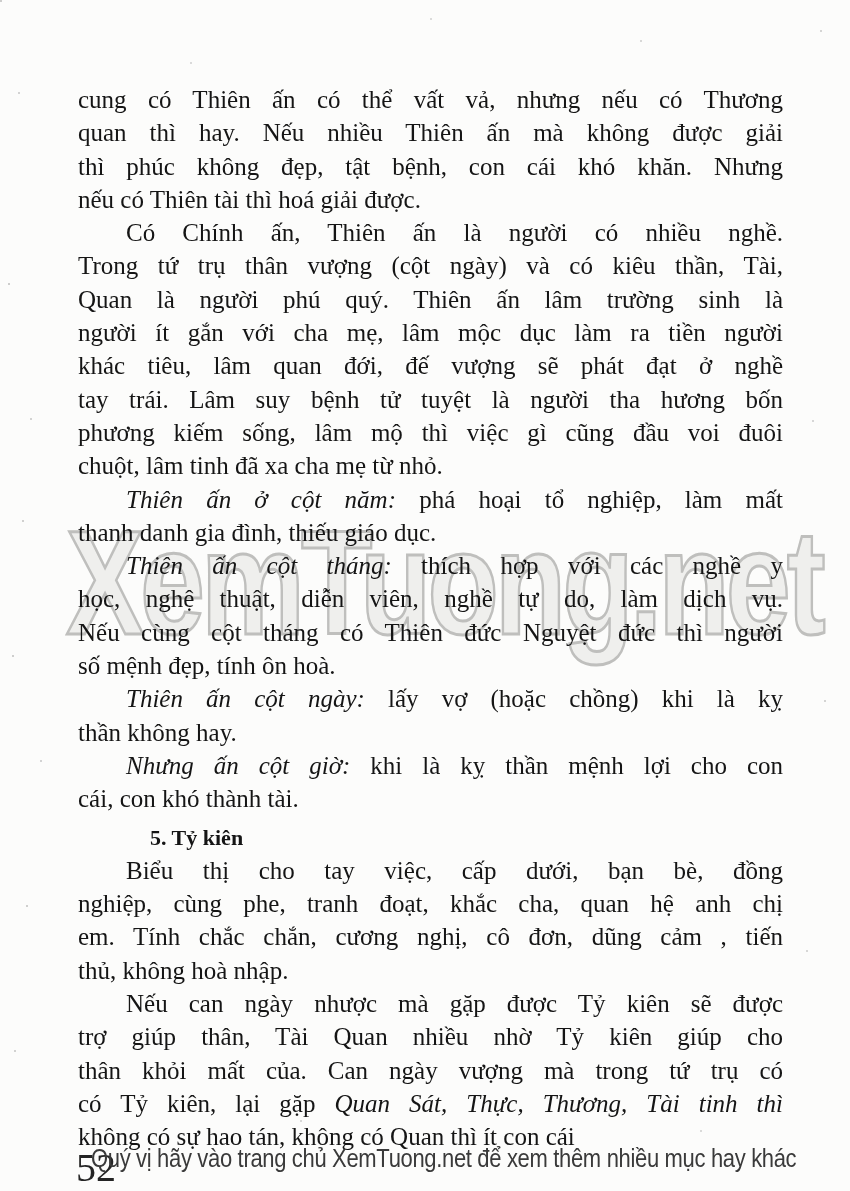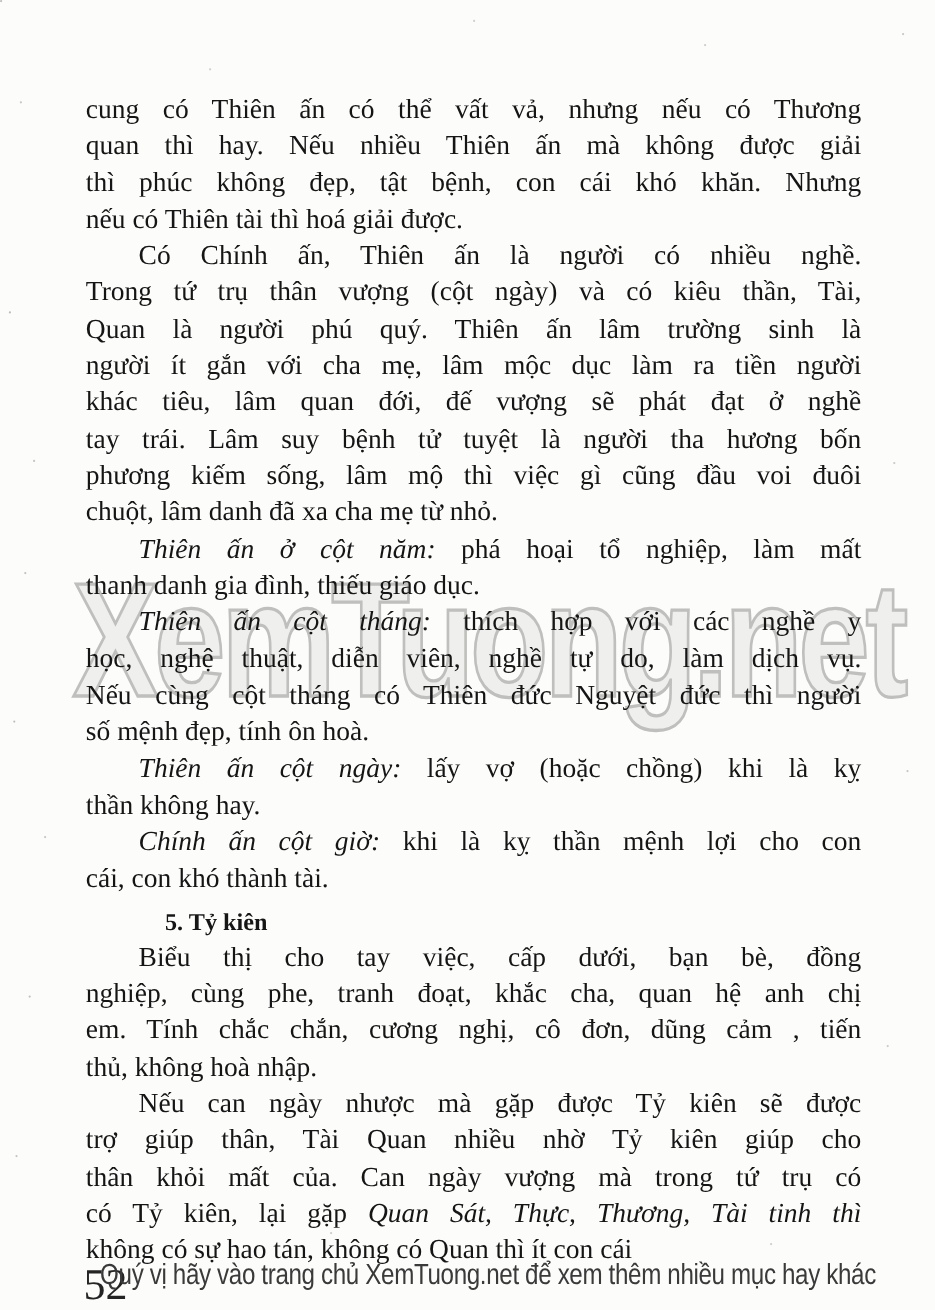--- a/index.html
+++ b/index.html
@@ -89,30 +89,30 @@
       <div class="line"><span>quan thì hay. Nếu nhiều Thiên ấn mà không được giải</span></div>
       <div class="line"><span>thì phúc không đẹp, tật bệnh, con cái khó khăn. Nhưng</span></div>
       <div class="line last"><span>nếu có Thiên tài thì hoá giải được.</span></div>
       <div class="line indent"><span>Có Chính ấn, Thiên ấn là người có nhiều nghề.</span></div>
       <div class="line"><span>Trong tứ trụ thân vượng (cột ngày) và có kiêu thần, Tài,</span></div>
       <div class="line"><span>Quan là người phú quý. Thiên ấn lâm trường sinh là</span></div>
       <div class="line"><span>người ít gắn với cha mẹ, lâm mộc dục làm ra tiền người</span></div>
       <div class="line"><span>khác tiêu, lâm quan đới, đế vượng sẽ phát đạt ở nghề</span></div>
       <div class="line"><span>tay trái. Lâm suy bệnh tử tuyệt là người tha hương bốn</span></div>
       <div class="line"><span>phương kiếm sống, lâm mộ thì việc gì cũng đầu voi đuôi</span></div>
-      <div class="line last"><span>chuột, lâm danh đã xa cha mẹ từ nhỏ.</span></div>
+      <div class="line last"><span>chuột, lâm tinh đã xa cha mẹ từ nhỏ.</span></div>
       <div class="line indent"><span class="it">Thiên ấn ở cột năm:</span><span> phá hoại tổ nghiệp, làm mất</span></div>
       <div class="line last"><span>thanh danh gia đình, thiếu giáo dục.</span></div>
       <div class="line indent"><span class="it">Thiên ấn cột tháng:</span><span> thích hợp với các nghề y</span></div>
       <div class="line"><span>học, nghệ thuật, diễn viên, nghề tự do, làm dịch vụ.</span></div>
       <div class="line"><span>Nếu cùng cột tháng có Thiên đức Nguyệt đức thì người</span></div>
       <div class="line last"><span>số mệnh đẹp, tính ôn hoà.</span></div>
       <div class="line indent"><span class="it">Thiên ấn cột ngày:</span><span> lấy vợ (hoặc chồng) khi là kỵ</span></div>
       <div class="line last"><span>thần không hay.</span></div>
-      <div class="line indent"><span class="it">Chính ấn cột giờ:</span><span> khi là kỵ thần mệnh lợi cho con</span></div>
+      <div class="line indent"><span class="it">Nhưng ấn cột giờ:</span><span> khi là kỵ thần mệnh lợi cho con</span></div>
       <div class="line last"><span>cái, con khó thành tài.</span></div>
       <div class="line last heading"><span>5. Tỷ kiên</span></div>
       <div class="line indent"><span>Biểu thị cho tay việc, cấp dưới, bạn bè, đồng</span></div>
       <div class="line"><span>nghiệp, cùng phe, tranh đoạt, khắc cha, quan hệ anh chị</span></div>
       <div class="line"><span>em. Tính chắc chắn, cương nghị, cô đơn, dũng cảm , tiến</span></div>
       <div class="line last"><span>thủ, không hoà nhập.</span></div>
       <div class="line indent"><span>Nếu can ngày nhược mà gặp được Tỷ kiên sẽ được</span></div>
       <div class="line"><span>trợ giúp thân, Tài Quan nhiều nhờ Tỷ kiên giúp cho</span></div>
       <div class="line"><span>thân khỏi mất của. Can ngày vượng mà trong tứ trụ có</span></div>
       <div class="line"><span>có Tỷ kiên, lại gặp </span><span class="it">Quan Sát, Thực, Thương, Tài tinh thì</span></div>

